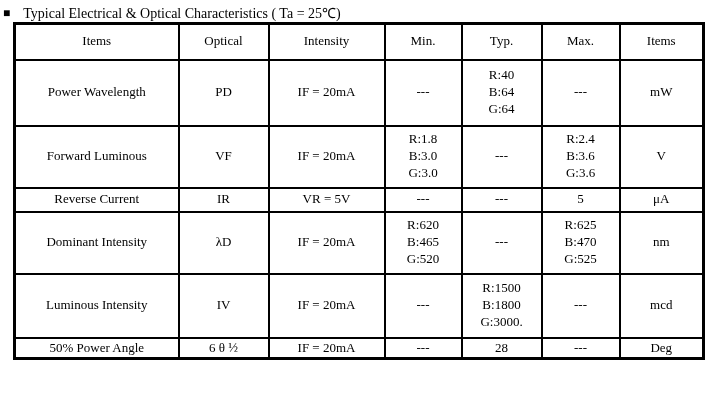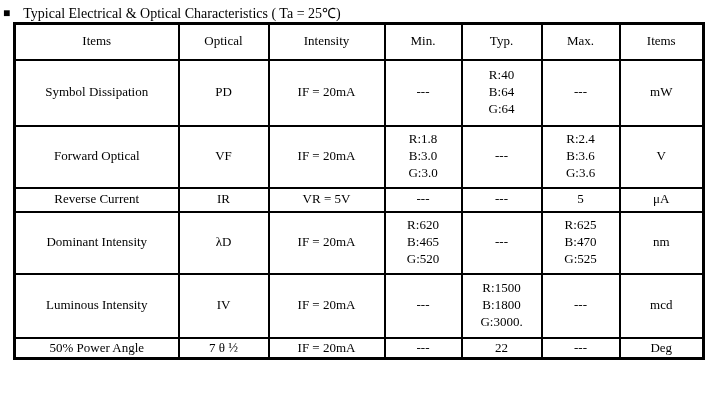--- a/index.html
+++ b/index.html
@@ -80,32 +80,32 @@
       <th>Optical</th>
       <th>Intensity</th>
       <th>Min.</th>
       <th>Typ.</th>
       <th>Max.</th>
       <th>Items</th>
     </tr>
   </thead>
   <tbody>
     <tr class="h-tall1">
-      <td>Symbol Dissipation</td>
+      <td>Power Wavelength</td>
       <td>PD</td>
       <td>IF = 20mA</td>
       <td>---</td>
       <td>R:40
 B:64
 G:64</td>
       <td>---</td>
       <td>mW</td>
     </tr>
     <tr class="h-tall2">
-      <td>Forward Optical</td>
+      <td>Forward Luminous</td>
       <td>VF</td>
       <td>IF = 20mA</td>
       <td>R:1.8
 B:3.0
 G:3.0</td>
       <td>---</td>
       <td>R:2.4
 B:3.6
 G:3.6</td>
       <td>V</td>
@@ -138,21 +138,21 @@
       <td>IF = 20mA</td>
       <td>---</td>
       <td>R:1500
 B:1800
 G:3000.</td>
       <td>---</td>
       <td>mcd</td>
     </tr>
     <tr class="h-short2">
       <td>50% Power Angle</td>
-      <td>7 θ ½</td>
+      <td>6 θ ½</td>
       <td>IF = 20mA</td>
       <td>---</td>
-      <td>22</td>
+      <td>28</td>
       <td>---</td>
       <td>Deg</td>
     </tr>
   </tbody>
 </table>
 
 </body></html>

